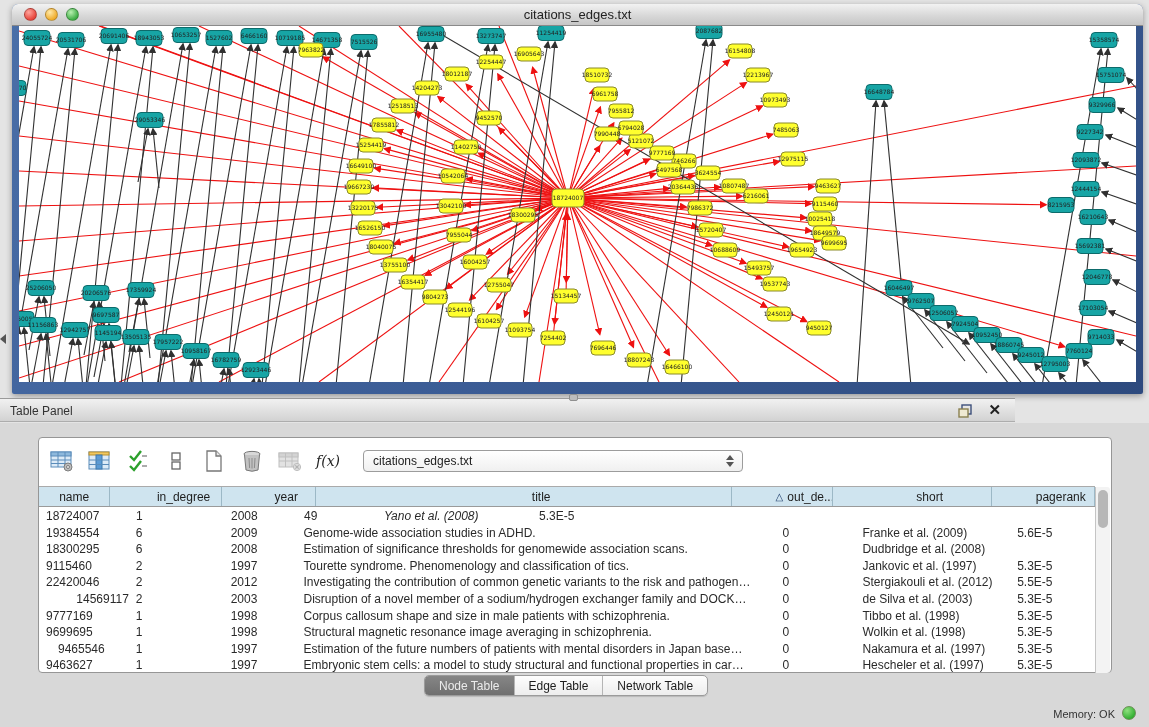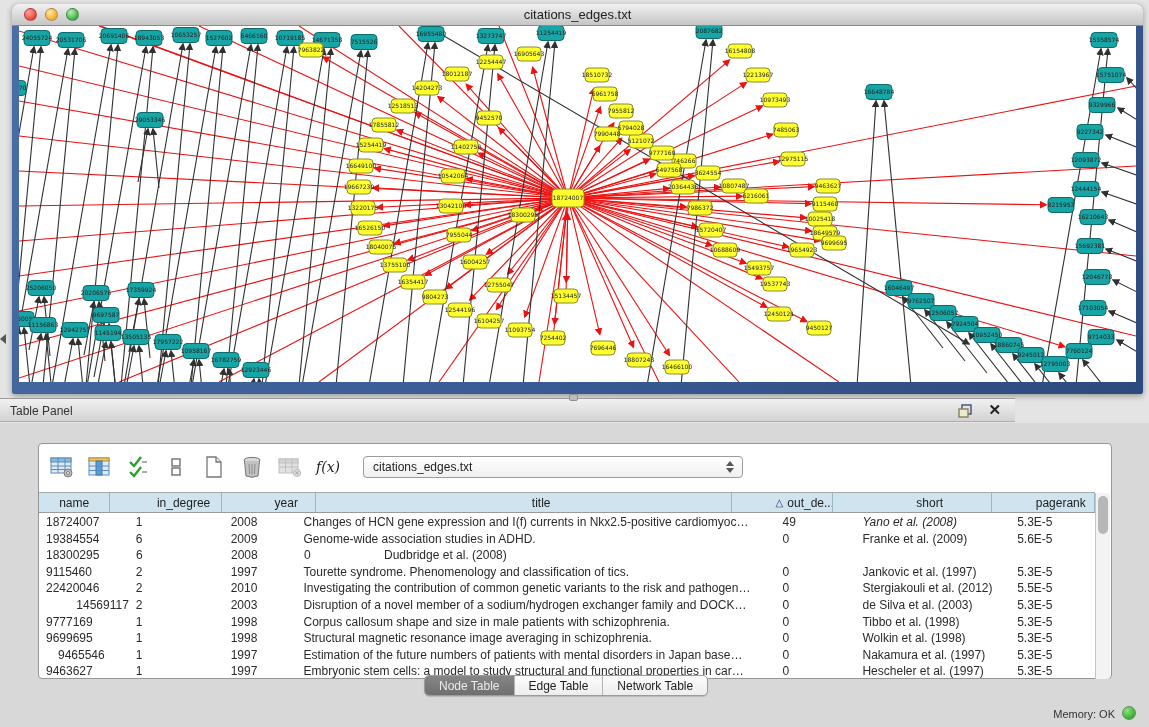--- a/index.html
+++ b/index.html
@@ -33,21 +33,21 @@
   .panel-title { position:absolute; left:10px; top:5px; font-size:12px; color:#333; }
   .panel-float { position:absolute; right:42px; top:5px; width:15px; height:14px; cursor:default; }
   .panel-close { position:absolute; right:14px; top:2px; font-size:15px; font-weight:bold; color:#222; }
   .splitter-grip { position:absolute; left:569px; top:394px; width:9px; height:7px;
     background:#bdbdbd; border:1px solid #8f8f8f; border-radius:2px; }
   .edge-arrow { position:absolute; left:0px; top:334px; width:0; height:0;
     border-top:5px solid transparent; border-bottom:5px solid transparent; border-right:6px solid #555; }
 
   .panel-body { position:absolute; left:0; top:423px; width:1149px; height:304px; background:#d8d8d8; }
 
-  .table-box { position:absolute; left:38px; top:20px; width:1074px; height:236px;
+  .table-box { position:absolute; left:38px; top:14px; width:1074px; height:236px;
     background:#fff; border:1px solid #969696; border-radius:4px; }
 
   .toolbar { position:absolute; left:10px; top:6px; height:34px; display:flex; align-items:center; gap:12px; }
   .tbtn { width:26px; height:26px; display:flex; align-items:center; justify-content:center; }
   .fx { font-family:"DejaVu Serif", serif; font-style:italic; font-size:14px; color:#222; }
   .combo { width:380px; height:22px; margin-left:10px; border:1px solid #9c9c9c; border-radius:4px;
     background:linear-gradient(#ffffff,#f0f0f0); position:relative; }
   .combo-text { position:absolute; left:9px; top:3px; font-size:12px; color:#222; }
   .combo-arrows { position:absolute; right:8px; top:4px; display:flex; flex-direction:column; gap:2px; }
   .arr-up { width:0; height:0; border-left:4px solid transparent; border-right:4px solid transparent; border-bottom:5px solid #555; }
@@ -856,55 +856,55 @@
         </div>
         <div class="gh-cell" style="width: 85px;">
           <span>pagerank</span>
         </div>
       </div>
     <div class="grid-body" id="grid-body">
         <div class="tr">
           <div class="td" style="width: 90px;">18724007</div>
           <div class="td" style="width: 95px;">1</div>
           <div class="td" style="width: 73px;">2008</div>
-          <div class="td" style="width: 480px;">Changes of HCN gene expression and I(f) currents in Nkx2.5-positive cardiomyoc…</div>
           <div class="td" style="width: 80px;">49</div>
           <div class="td" style="width: 155px; font-style: italic;">Yano et al. (2008)</div>
           <div class="td" style="width: 85px;">5.3E-5</div>
         </div>
         <div class="tr">
           <div class="td" style="width: 90px;">19384554</div>
           <div class="td" style="width: 95px;">6</div>
           <div class="td" style="width: 73px;">2009</div>
           <div class="td" style="width: 480px;">Genome-wide association studies in ADHD.</div>
           <div class="td" style="width: 80px;">0</div>
           <div class="td" style="width: 155px;">Franke et al. (2009)</div>
           <div class="td" style="width: 85px;">5.6E-5</div>
         </div>
         <div class="tr">
           <div class="td" style="width: 90px;">18300295</div>
           <div class="td" style="width: 95px;">6</div>
           <div class="td" style="width: 73px;">2008</div>
+          <div class="td" style="width: 480px;">Estimation of significance thresholds for genomewide association scans.</div>
           <div class="td" style="width: 80px;">0</div>
           <div class="td" style="width: 155px;">Dudbridge et al. (2008)</div>
           <div class="td" style="width: 85px; margin-top: 14px;">5.9E-5</div>
         </div>
         <div class="tr">
           <div class="td" style="width: 90px;">9115460</div>
           <div class="td" style="width: 95px;">2</div>
           <div class="td" style="width: 73px;">1997</div>
           <div class="td" style="width: 480px;">Tourette syndrome. Phenomenology and classification of tics.</div>
           <div class="td" style="width: 80px;">0</div>
           <div class="td" style="width: 155px;">Jankovic et al. (1997)</div>
           <div class="td" style="width: 85px;">5.3E-5</div>
         </div>
         <div class="tr">
           <div class="td" style="width: 90px;">22420046</div>
           <div class="td" style="width: 95px;">2</div>
-          <div class="td" style="width: 73px;">2010</div>
+          <div class="td" style="width: 73px;">2012</div>
           <div class="td" style="width: 480px;">Investigating the contribution of common genetic variants to the risk and pathogen…</div>
           <div class="td" style="width: 80px;">0</div>
           <div class="td" style="width: 155px;">Stergiakouli et al. (2012)</div>
           <div class="td" style="width: 85px;">5.5E-5</div>
         </div>
         <div class="tr">
           <div class="td" style="width: 90px; text-align: right;">14569117</div>
           <div class="td" style="width: 95px;">2</div>
           <div class="td" style="width: 73px;">2003</div>
           <div class="td" style="width: 480px;">Disruption of a novel member of a sodium/hydrogen exchanger family and DOCK…</div>

